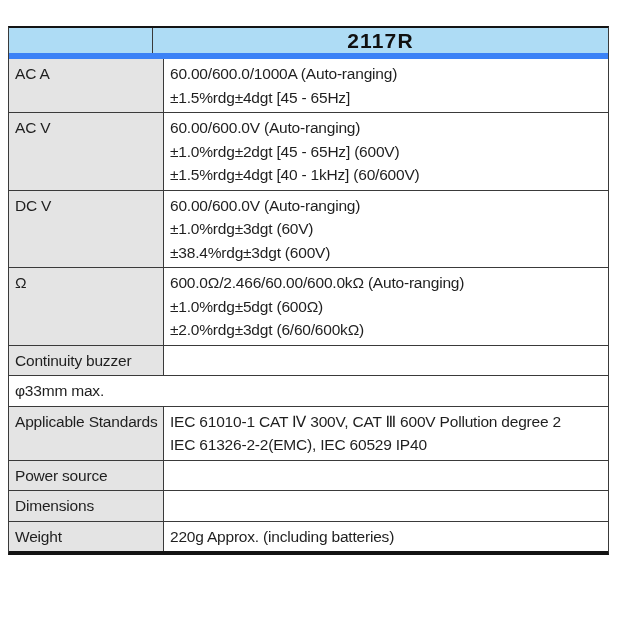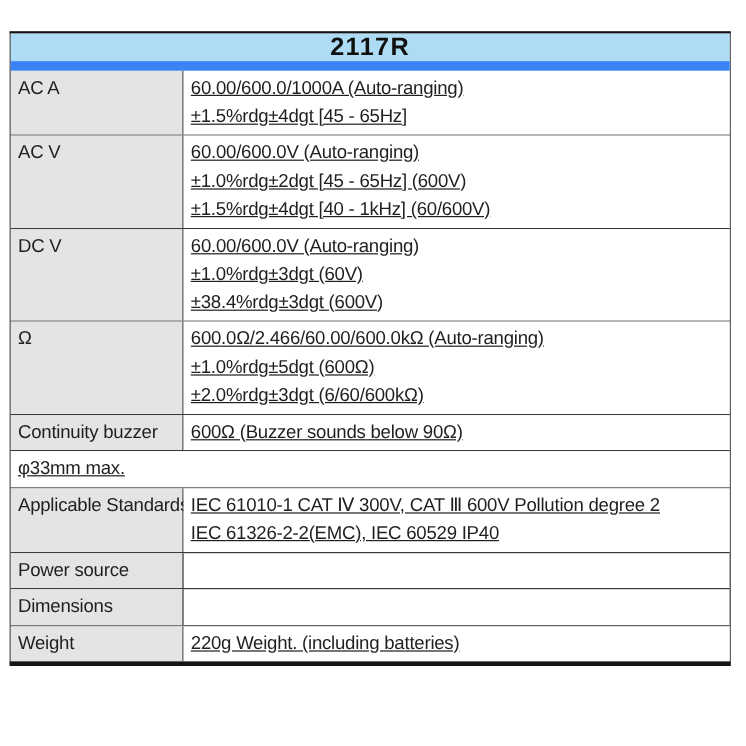--- a/index.html
+++ b/index.html
@@ -23,22 +23,21 @@
     border-top:2px solid var(--heavy);
     border-left:1px solid var(--border);
     border-right:1px solid var(--border);
     border-bottom:4px solid var(--heavy);
     letter-spacing:-0.2px;
   }
   .hrow{
     display:flex;
     background:var(--header-bg);
     height:31px;
-    border-bottom:8px solid #3b82f6;
-    flex-direction:column;
+    border-bottom:6px solid #3b82f6;
   }
   .hcell-label{
     width:144px;
     border-right:1px solid var(--border);
   }
   .hcell-value{
     flex:1;
     display:flex;
     align-items:center;
     justify-content:center;
@@ -46,33 +45,32 @@
     font-weight:bold;
     color:#101010;
     letter-spacing:1.2px;
   }
   .row{
     display:flex;
     border-top:1px solid var(--border);
   }
   .row:first-of-type{border-top:none;}
   .cell-label{
-    width:144px;
+    width:155px;
     background:var(--label-bg);
     border-right:1px solid var(--border);
     padding:3px 2px 3px 6px;
     font-size:15.5px;
     line-height:23.5px;
     white-space:nowrap;
   }
   .cell-value{
     flex:1;
     background:#ffffff;
     padding:3px 2px 3px 6px;
-    text-decoration:underline;
   }
   .line{
     font-size:15.5px;
     line-height:23.5px;
     white-space:nowrap;
   }
   .seg.small{
     font-size:12.5px;
     letter-spacing:-0.3px;
   }
@@ -116,23 +114,20 @@
     <div class="cell-label">Ω</div>
     <div class="cell-value">
           <div class="line"><span class="seg">600.0Ω/2.466/60.00/600.0kΩ (Auto-ranging)</span></div>
           <div class="line"><span class="seg">±1.0%rdg±5dgt (600Ω)</span></div>
           <div class="line"><span class="seg">±2.0%rdg±3dgt (6/60/600kΩ)</span></div>
         </div>
   </div>
 
   <div class="row">
     <div class="cell-label">Continuity buzzer</div>
-    <div class="cell-value">
-          <div class="line"><span class="seg">600Ω (Buzzer sounds below 90Ω)</span></div>
-        </div>
   </div>
 
   <div class="row">
     <div class="cell-value">
           <div class="line"><span class="seg">φ33mm max.</span></div>
         </div>
   </div>
 
   <div class="row">
     <div class="cell-label">Applicable Standards</div>
@@ -146,18 +141,18 @@
     <div class="cell-label">Power source</div>
   </div>
 
   <div class="row">
     <div class="cell-label">Dimensions</div>
   </div>
 
   <div class="row">
     <div class="cell-label">Weight</div>
     <div class="cell-value">
-          <div class="line"><span class="seg">220g Weight. (including batteries)</span></div>
+          <div class="line"><span class="seg">220g Approx. (including batteries)</span></div>
         </div>
   </div>
 
 </div>
 </div>
 
 </body></html>

